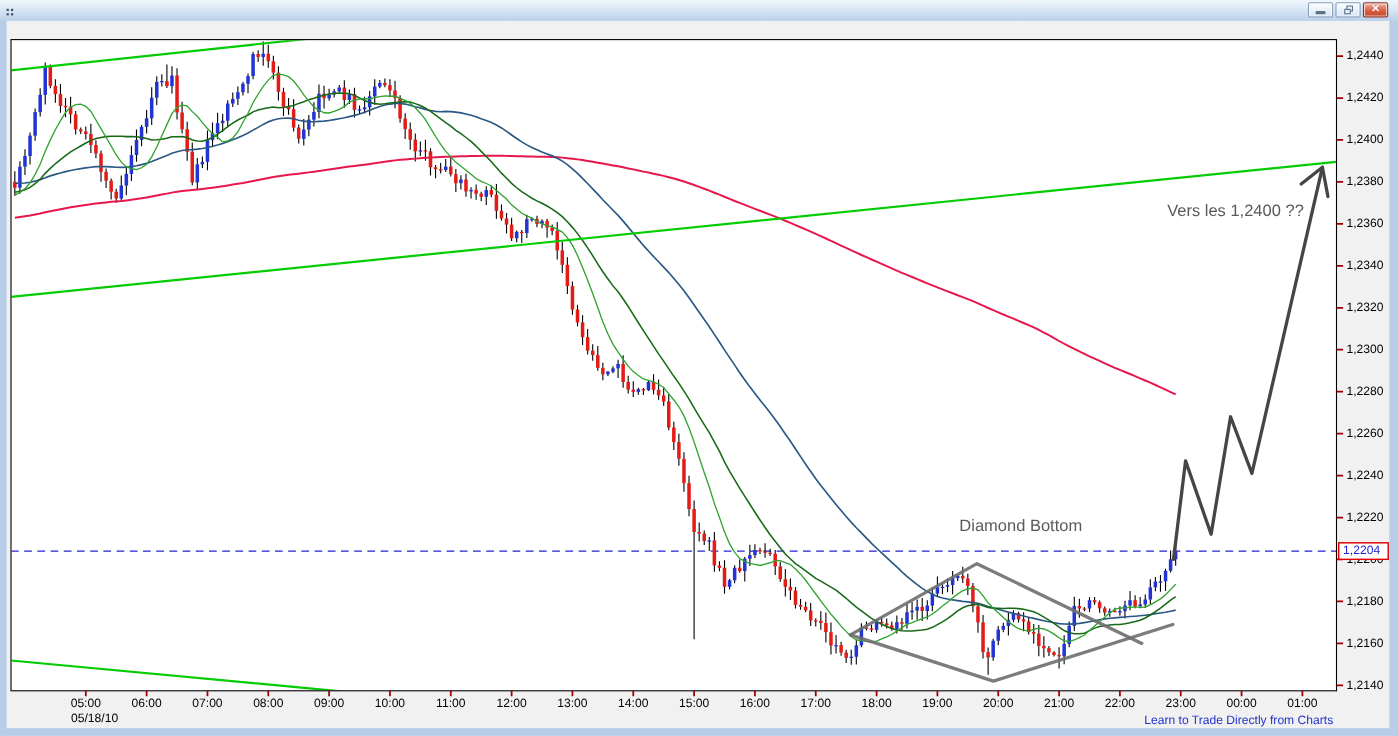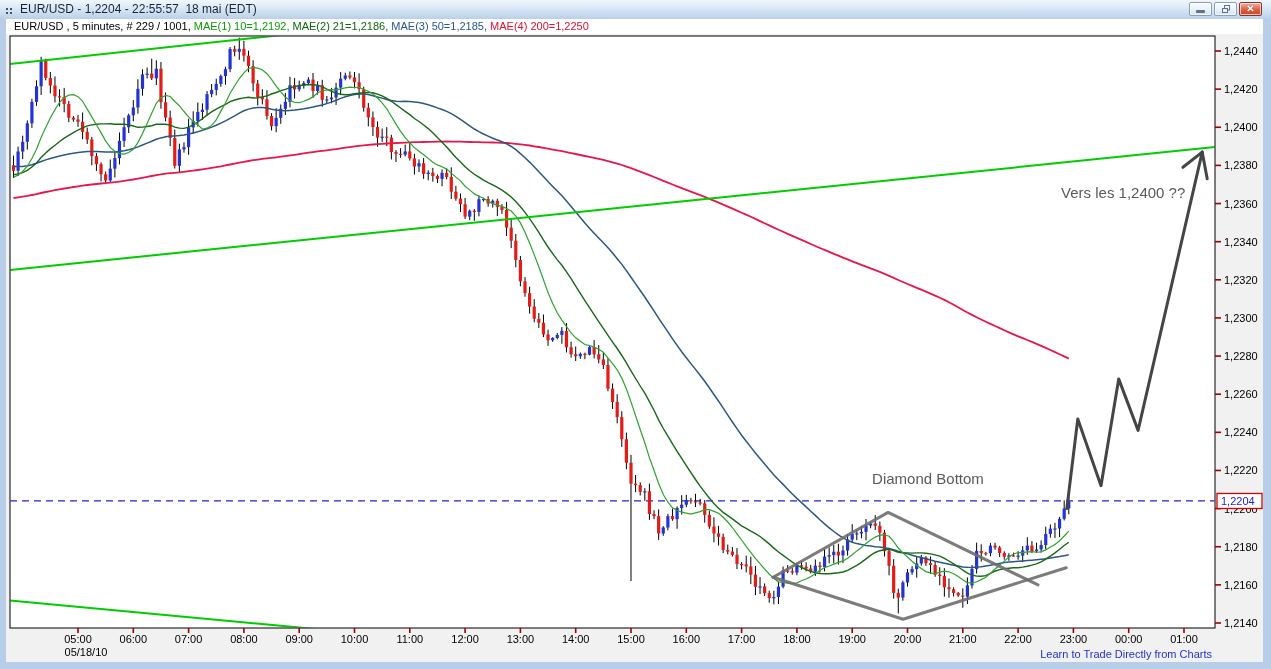--- a/index.html
+++ b/index.html
@@ -42,39 +42,37 @@
 
 <div class="titlebar">
   <span class="app-icon">
     <svg width="10" height="10" viewBox="0 0 10 10">
       <rect x="1" y="3" width="2" height="2" fill="#41506b"></rect>
       <rect x="5" y="3" width="2" height="2" fill="#41506b"></rect>
       <rect x="1" y="7" width="2" height="2" fill="#41506b"></rect>
       <rect x="5" y="7" width="2" height="2" fill="#41506b"></rect>
     </svg>
   </span>
-  <span class="title-text">EUR/USD - 1,2204 - 22:55:57  18 mai (EDT)</span>
   <div class="winbtns">
     <div class="wbtn">
         <span class="min-glyph"></span>
       </div>
     <div class="wbtn">
       <svg width="10" height="10" viewBox="0 0 10 10">
         <rect x="3.5" y="1.5" width="5" height="4.5" fill="none" stroke="#607288"></rect>
         <rect x="1.5" y="4.5" width="5" height="4" fill="#e7eff8" stroke="#607288"></rect>
       </svg>
     </div>
     <div class="wbtn close">
         <span class="x-glyph">✕</span>
       </div>
   </div>
 </div>
 
 <div class="content">
-  <div class="indicator-bar"><span style="color: rgb(0, 0, 0);">EUR/USD , 5 minutes, # 229 / 1001, </span><span style="color: rgb(10, 154, 10);">MAE(1) 10=1,2192, </span><span style="color: rgb(13, 102, 13);">MAE(2) 21=1,2186, </span><span style="color: rgb(39, 88, 140);">MAE(3) 50=1,2185, </span><span style="color: rgb(224, 16, 48);">MAE(4) 200=1,2250</span></div>
   <div class="chart-wrap">
     <svg id="chart-svg" width="1257" height="628" viewBox="6 34 1257 628">
         <rect x="10" y="36" width="1205" height="592" fill="#ffffff"></rect>
         <defs>
           <clipPath id="pc">
             <rect x="10.5" y="36.5" width="1204" height="591"></rect>
           </clipPath>
         </defs>
         <g clip-path="url(#pc)">
           <line x1="10" x2="1215" y1="500.97333333333415" y2="500.97333333333415" stroke="#2222cc" stroke-width="1.2" stroke-dasharray="7 5"></line>

